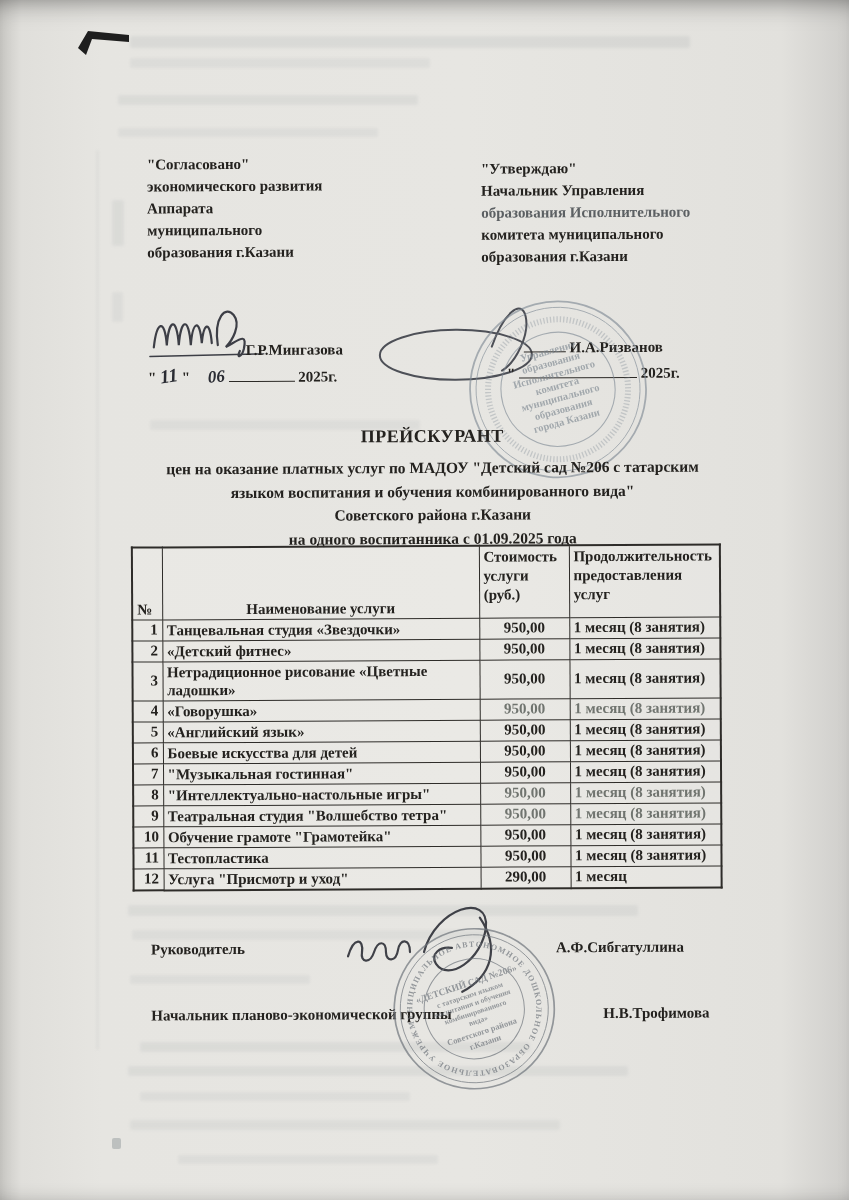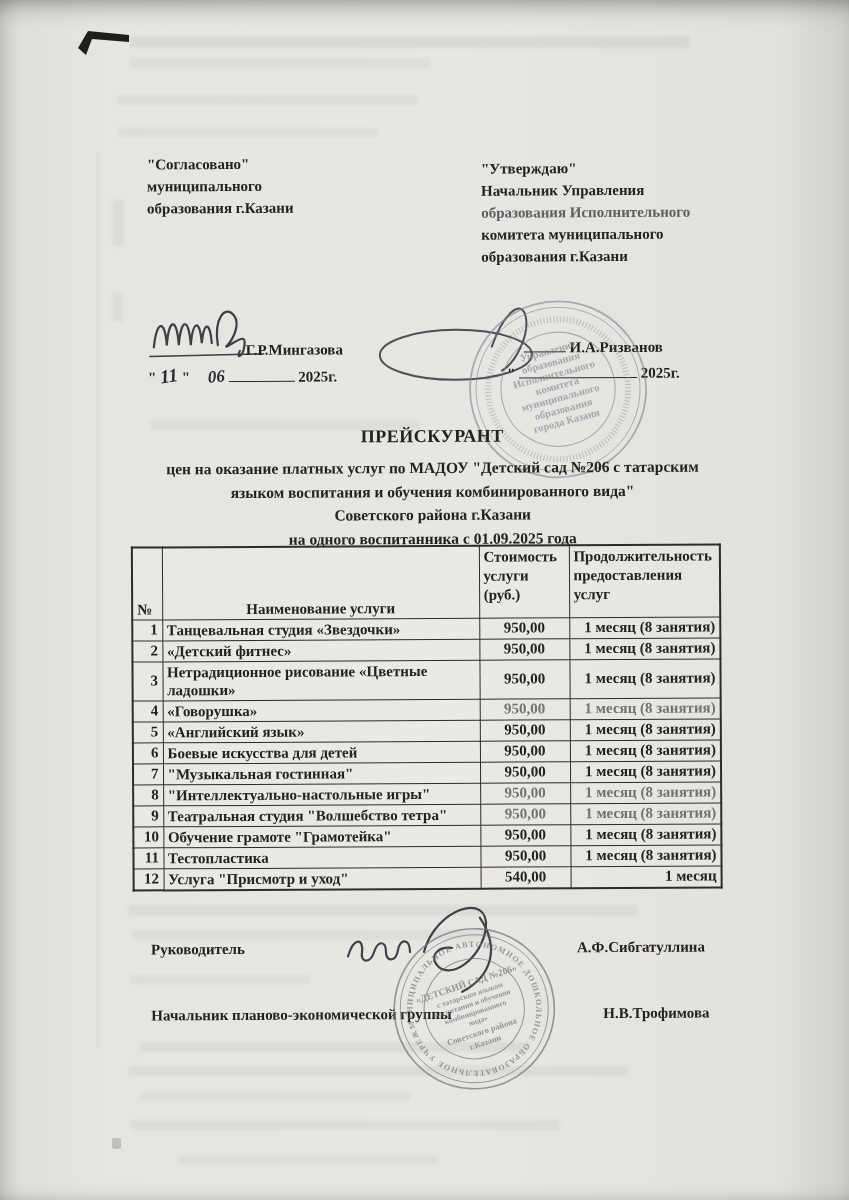--- a/index.html
+++ b/index.html
@@ -27,21 +27,21 @@
   table.price th,table.price td{border:1.5px solid #2e2c29;font-size:15px;font-weight:700;padding:1px 4px;overflow:hidden;}
   table.price{border:2px solid #2e2c29;}
   th.h-num{vertical-align:bottom;text-align:left;padding:0 0 4px 6px;}
   th.h-name{vertical-align:bottom;text-align:center;padding-bottom:4px;}
   th.h-price,th.h-dur{vertical-align:top;text-align:left;padding-top:3px;line-height:19px;}
   thead tr{height:72px;}
   tbody tr{height:21px;}
   td.col-num{text-align:right;padding-right:3px;}
   td.col-name{text-align:left;padding-left:6px;line-height:18px;}
   td.col-price{text-align:center;}
-  td.col-dur{text-align:right;padding-left:5px;}
+  td.col-dur{text-align:left;padding-left:5px;}
   
   .stamptext{fill:#77828c;font-family:"Liberation Serif",serif;font-weight:700;}
   .stamp2text{fill:#6f757c;font-family:"Liberation Serif",serif;font-weight:700;}
   svg{overflow:visible;}
   .penmark{position:absolute;left:76px;top:28px;}
   .foot{font-size:15px;font-weight:700;white-space:nowrap;}
 </style>
 </head>
 <body>
 
@@ -66,20 +66,22 @@
   <div class="ghost" style="left:112px;top:1138px;width:9px;height:11px;opacity:.45;filter:blur(.5px)"></div>
 
   <svg class="penmark" width="62" height="32">
     <polygon points="2,20 12,3 53,7 53,14 16,11 10,27" fill="#0d0d0d" opacity=".92"></polygon>
   </svg>
 
   <div class="skew">
 
     <div class="abs" style="left:146px;top:152px;">
       <div class="line">"Согласовано"</div>
+      <div class="line">экономического развития</div>
+      <div class="line">Аппарата</div>
       <div class="line">муниципального</div>
       <div class="line">образования г.Казани</div>
     </div>
 
     <div class="abs" style="left:480px;top:158px;">
       <div class="line">"Утверждаю"</div>
       <div class="line">Начальник Управления</div>
       <div class="line soft">образования Исполнительного</div>
       <div class="line">комитета муниципального</div>
       <div class="line">образования г.Казани</div>
@@ -223,36 +225,36 @@
             </tr>
             <tr>
               <td class="col-num">11</td>
               <td class="col-name">Тестопластика</td>
               <td class="col-price">950,00</td>
               <td class="col-dur">1 месяц (8 занятия)</td>
             </tr>
             <tr>
               <td class="col-num">12</td>
               <td class="col-name">Услуга "Присмотр и уход"</td>
-              <td class="col-price">540,00</td>
+              <td class="col-price">290,00</td>
               <td class="col-dur">1 месяц</td>
             </tr>
           </tbody>
       </table>
     </div>
 
     <div class="abs foot" style="left:146px;top:940px;">Руководитель</div>
     <svg class="abs" style="left:335px;top:908px;" width="250" height="80">
       <g fill="none" stroke="#2e3038" stroke-width="2.2" stroke-linecap="round" opacity=".9">
         <path d="M8,48 C14,28 24,30 22,44 C20,54 30,56 34,44 C38,32 46,32 46,44 C46,54 56,54 58,42 C60,30 70,30 70,44"></path>
         <path d="M84,44 C96,0 150,-16 146,20 C142,52 108,74 96,56 C90,46 100,38 112,40"></path>
         <path d="M140,10 C160,40 152,68 122,84"></path>
       </g>
     </svg>
-    <div class="abs foot" style="left:572px;top:940px;">А.Ф.Сибгатуллина</div>
+    <div class="abs foot" style="left:551px;top:940px;">А.Ф.Сибгатуллина</div>
 
     <div class="abs foot" style="left:146px;top:1006px;">Начальник планово-экономической группы</div>
     <div class="abs foot" style="left:598px;top:1006px;">Н.В.Трофимова</div>
 
     <svg class="abs" style="left:384px;top:924px;" width="170" height="170">
       <defs>
         <path id="kring" d="M 23,85 a 62,62 0 1 1 124,0 a 62,62 0 1 1 -124,0"></path>
       </defs>
       <g transform="rotate(-18 85 85)" opacity=".7">
         <circle cx="85" cy="85" r="80" fill="none" stroke="#6f757c" stroke-width="1.7"></circle>

